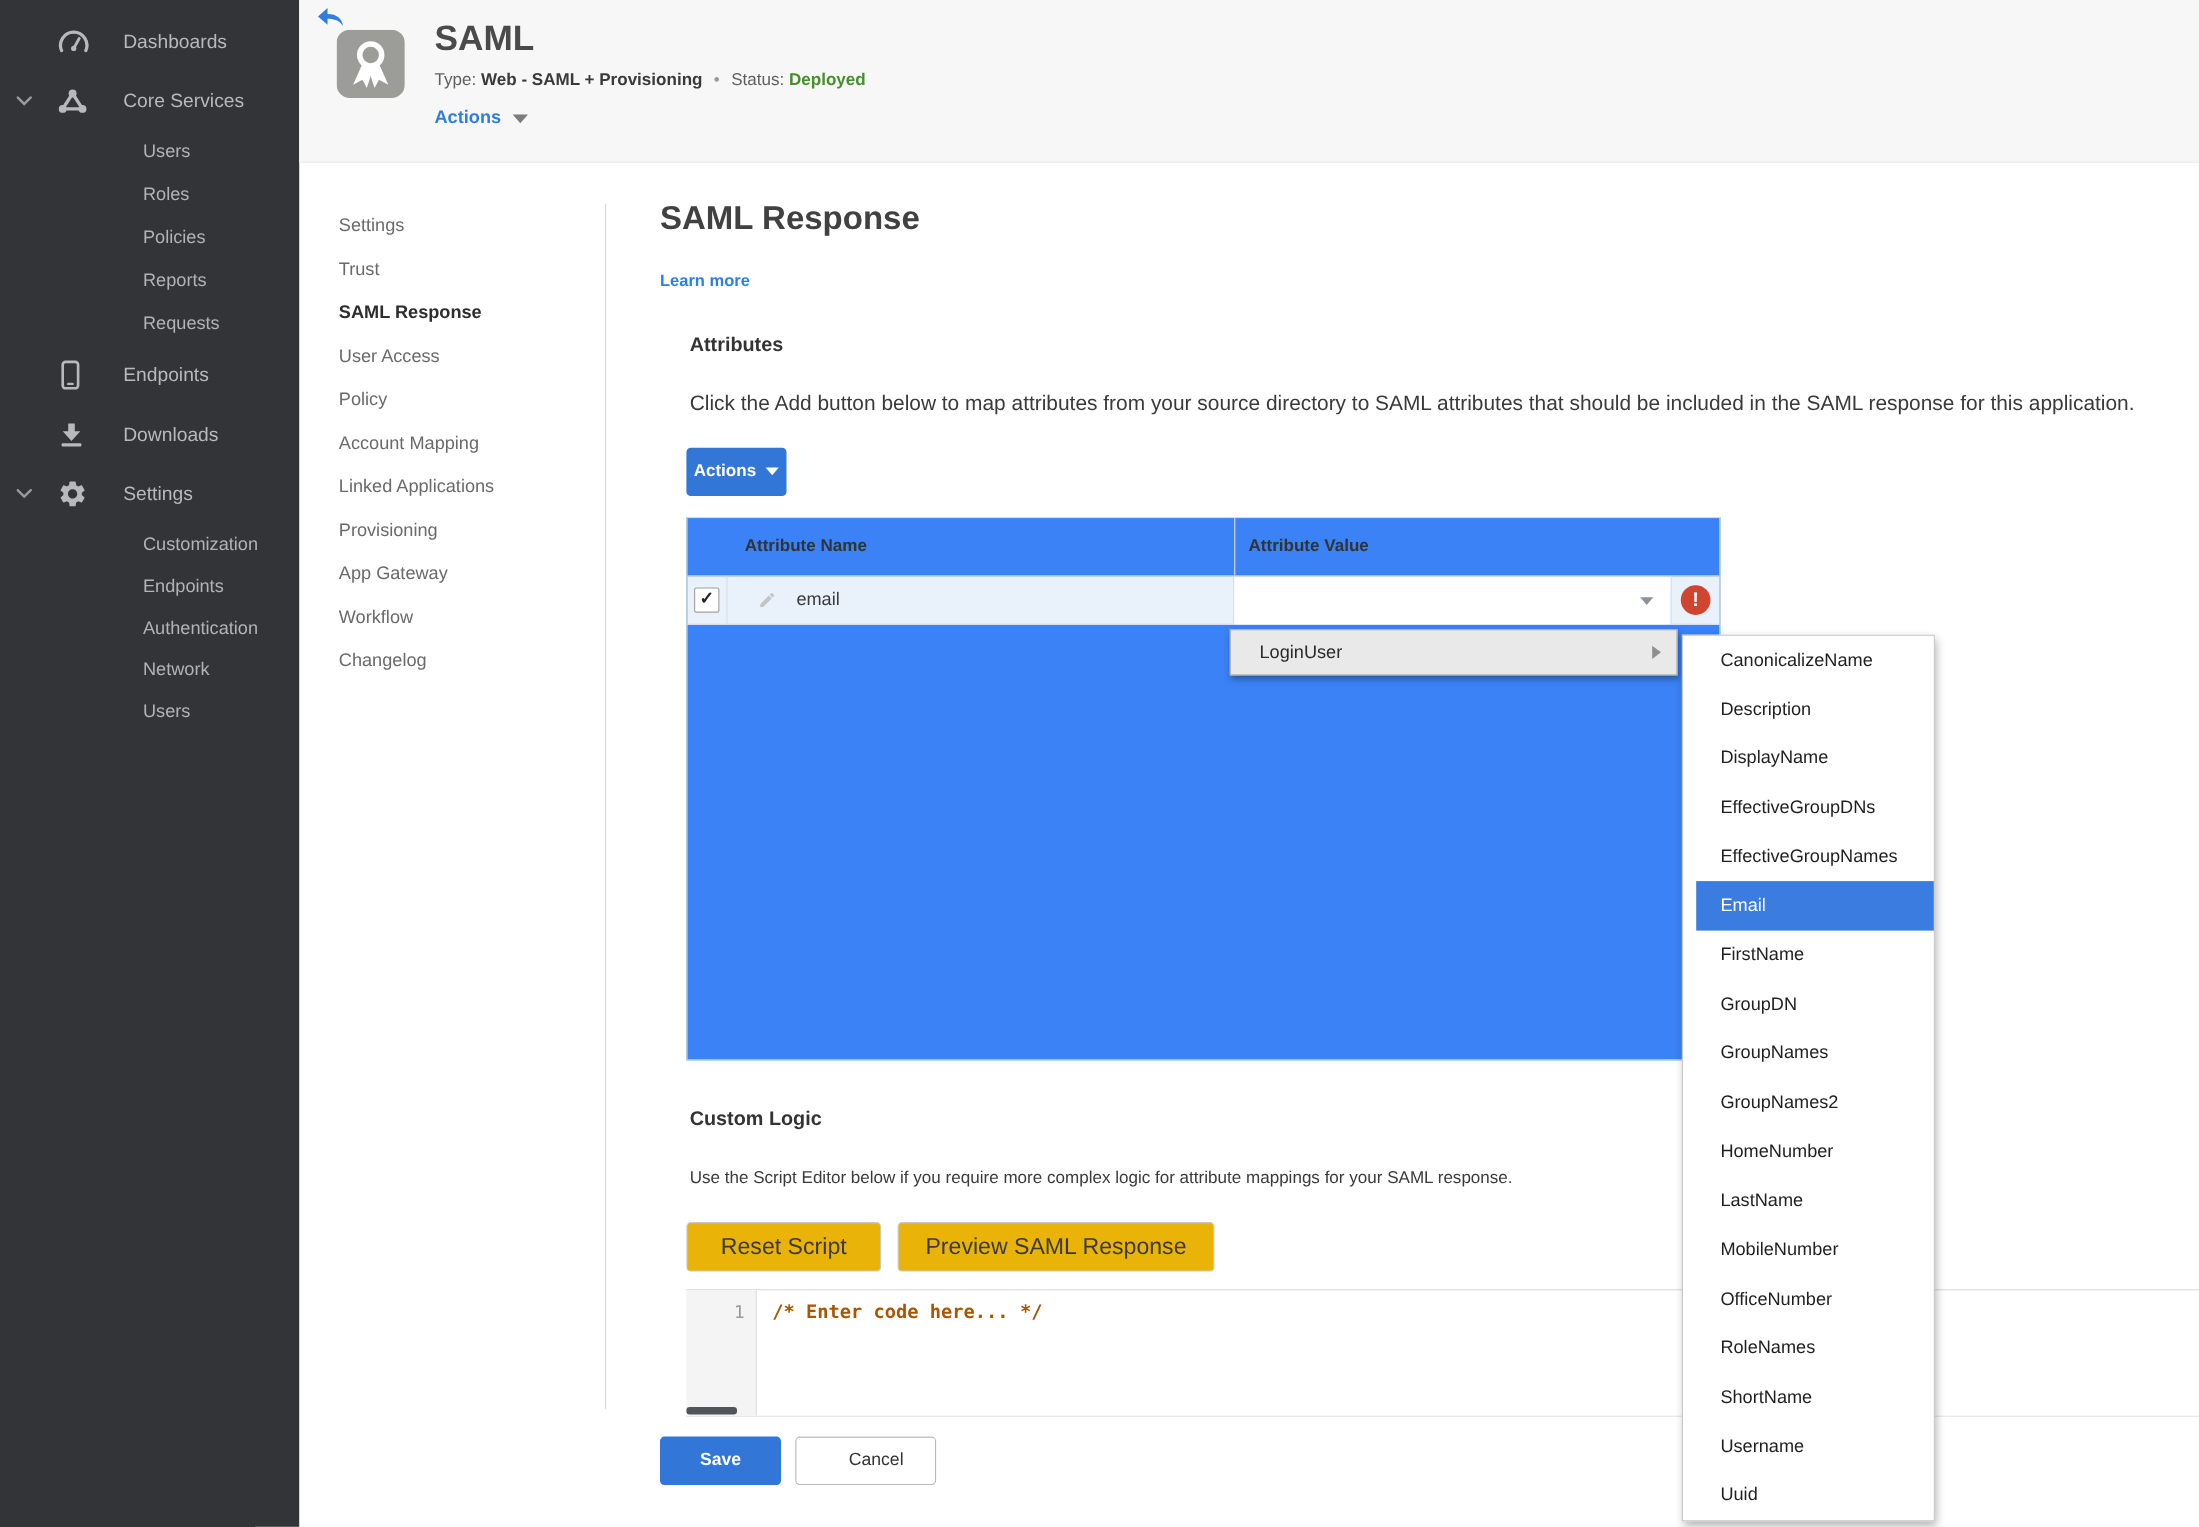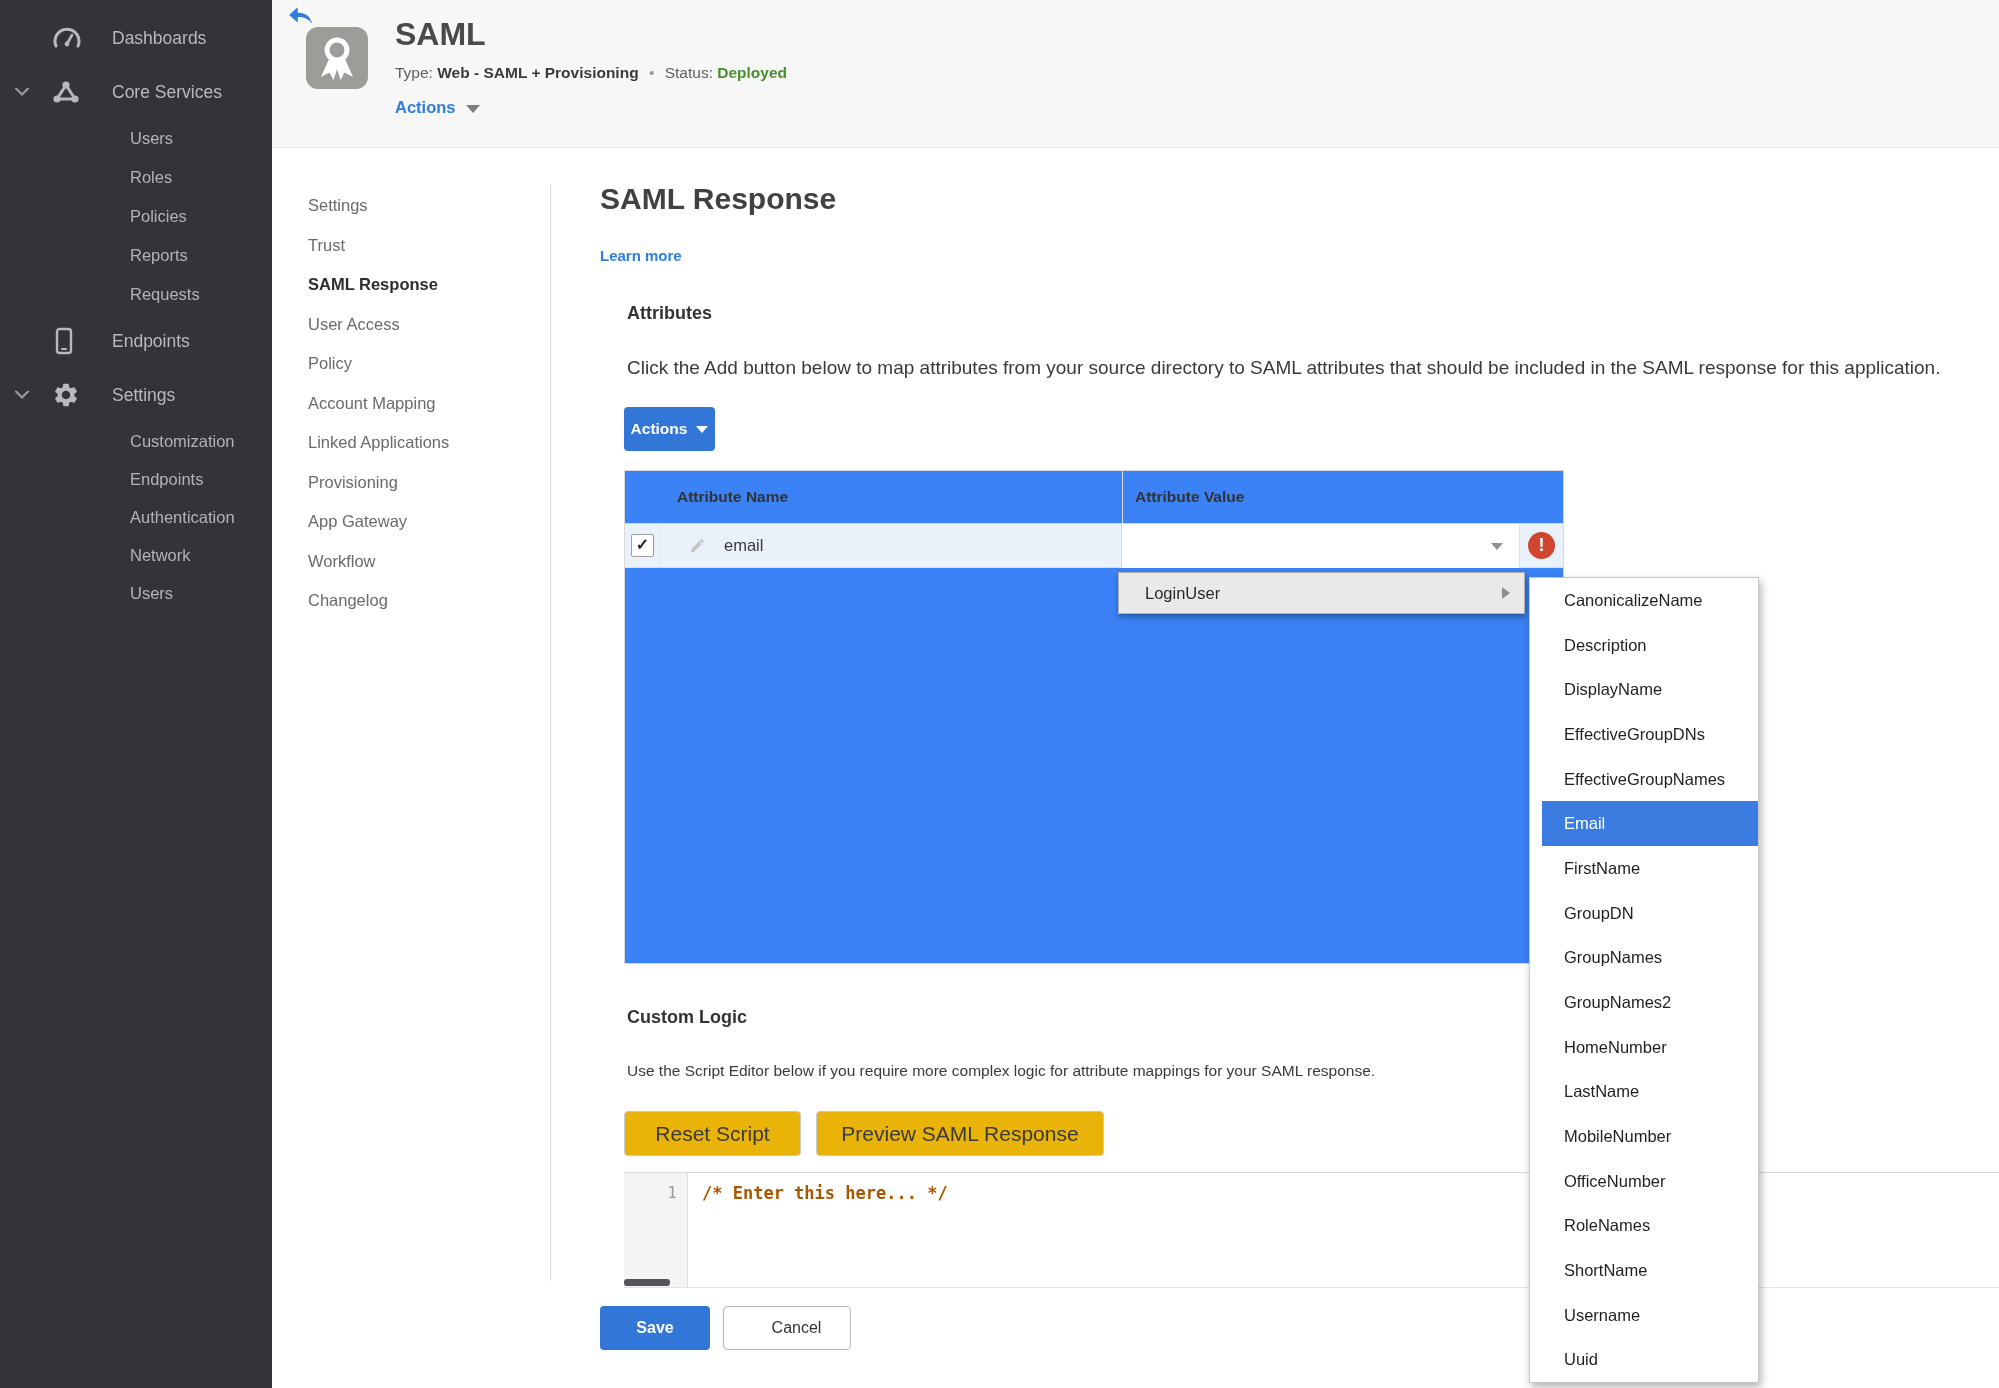--- a/index.html
+++ b/index.html
@@ -107,20 +107,27 @@
     <div class="nav-sub">Policies</div>
     <div class="nav-sub">Reports</div>
     <div class="nav-sub">Requests</div>
   </div>
   <div class="nav-item">
     <svg class="nicon" width="24" height="28" viewBox="0 0 24 28">
         <rect x="5" y="2" width="14" height="24" rx="2.6" fill="none" stroke="#b8b9bb" stroke-width="2.4"></rect>
         <line x1="10" y1="22" x2="14" y2="22" stroke="#b8b9bb" stroke-width="2.2" stroke-linecap="round"></line>
       </svg>
     <span class="nlabel">Endpoints</span>
+  </div>
+  <div class="nav-item">
+    <svg class="nicon" width="26" height="26" viewBox="0 0 26 26">
+        <polygon points="10,3 16,3 16,10 21,10 13,19 5,10 10,10" fill="#b8b9bb"></polygon>
+        <rect x="4" y="21" width="18" height="3" rx="1" fill="#b8b9bb"></rect>
+      </svg>
+    <span class="nlabel">Downloads</span>
   </div>
   <div class="nav-item">
     <svg class="chev" width="14" height="9" viewBox="0 0 14 9">
         <polyline points="1,1 7,7 13,1" fill="none" stroke="#9a9a9a" stroke-width="2.2" stroke-linecap="round"></polyline>
       </svg>
     <svg class="nicon" width="28" height="28" viewBox="0 0 24 24">
         <path fill="#b8b9bb" d="M19.14,12.94c0.04-0.3,0.06-0.61,0.06-0.94c0-0.32-0.02-0.64-0.07-0.94l2.03-1.58c0.18-0.14,0.23-0.41,0.12-0.61 l-1.92-3.32c-0.12-0.22-0.37-0.29-0.59-0.22l-2.39,0.96c-0.5-0.38-1.03-0.7-1.62-0.94L14.4,2.81c-0.04-0.24-0.24-0.41-0.48-0.41 h-3.84c-0.24,0-0.43,0.17-0.47,0.41L9.25,5.35C8.66,5.59,8.12,5.92,7.63,6.29L5.24,5.33c-0.22-0.08-0.47,0-0.59,0.22L2.74,8.87 C2.62,9.08,2.66,9.34,2.86,9.48l2.03,1.58C4.84,11.36,4.8,11.69,4.8,12s0.02,0.64,0.07,0.94l-2.03,1.58 c-0.18,0.14-0.23,0.41-0.12,0.61l1.92,3.32c0.12,0.22,0.37,0.29,0.59,0.22l2.39-0.96c0.5,0.38,1.03,0.7,1.62,0.94l0.36,2.54 c0.05,0.24,0.24,0.41,0.48,0.41h3.84c0.24,0,0.44-0.17,0.47-0.41l0.36-2.54c0.59-0.24,1.13-0.56,1.62-0.94l2.39,0.96 c0.22,0.08,0.47,0,0.59-0.22l1.92-3.32c0.12-0.22,0.07-0.47-0.12-0.61L19.14,12.94z M12,15.6c-1.98,0-3.6-1.62-3.6-3.6 s1.62-3.6,3.6-3.6s3.6,1.62,3.6,3.6S13.98,15.6,12,15.6z"></path>
       </svg>
     <span class="nlabel">Settings</span>
   </div>
@@ -230,18 +237,18 @@
 
 <div class="sec-heading cl-heading">Custom Logic</div>
 <div class="cl-desc">Use the Script Editor below if you require more complex logic for attribute mappings for your SAML response.</div>
 <button class="btn-outline reset-btn">Reset Script</button>
 <button class="btn-outline preview-btn">Preview SAML Response</button>
 
 <div class="editor">
   <div class="gutter">
     <span class="lineno">1</span>
   </div>
-  <div class="code-line">/* Enter this here... */</div>
+  <div class="code-line">/* Enter code here... */</div>
   <div class="hscroll-thumb"></div>
 </div>
 
 <button class="btn-blue save-btn">Save</button>
 <button class="cancel-btn">Cancel</button>
 
 </body></html>

